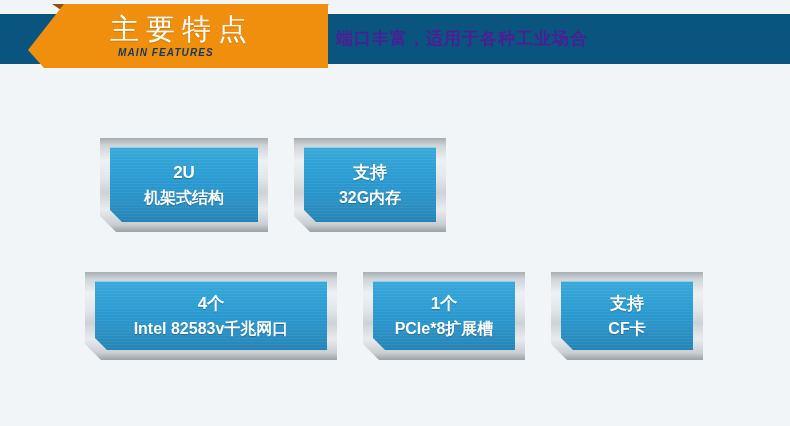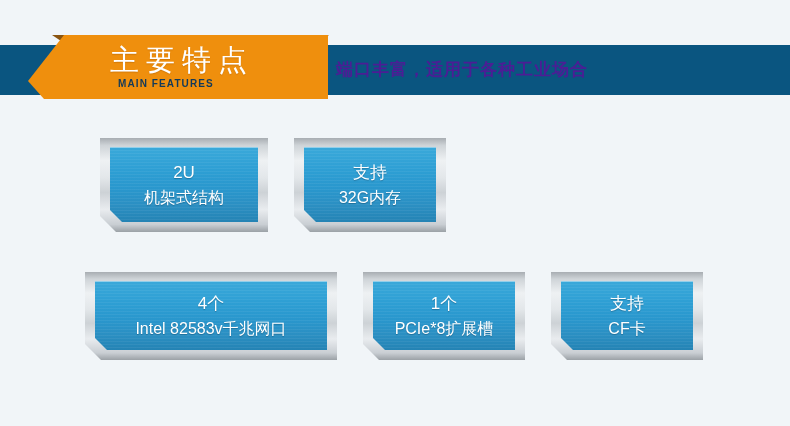--- a/index.html
+++ b/index.html
@@ -5,21 +5,21 @@
   * { margin:0; padding:0; box-sizing:border-box; }
   html, body {
     width:790px; height:426px;
     background:#f1f5f8;
     font-family:"Liberation Sans","DejaVu Sans",sans-serif;
     overflow:hidden;
   }
   #page { position:relative; width:790px; height:426px; background:#f1f5f8; }
 
   
-  .banner { position:absolute; left:0; top:0; width:790px; height:68px;margin-top:31px; }
+  .banner { position:absolute; left:0; top:0; width:790px; height:68px; }
 
   .banner-bar {
     position:absolute; left:0; top:14px; width:790px; height:50px;
     background:#0a5580;
   }
   
   .banner-ribbon {
     position:absolute; left:28px; top:4px; width:300px; height:64px;
     background:#ef8f0d;
     clip-path: polygon(36px 0, 100% 0, 100% 100%, 16px 100%, 0 46px);
@@ -36,21 +36,21 @@
   }
   .banner-title {
     position:absolute; left:110px; top:12px;
     color:#ffffff; font-size:29px; font-weight:400;
     letter-spacing:7px; line-height:34px;
     text-shadow:0 1px 1px rgba(120,60,0,.25);
     white-space:nowrap;
   }
   .banner-subtitle {
     position:absolute; left:118px; top:47px;
-    color:#123a5a; font-size:10px; font-weight:bold; 
+    color:#123a5a; font-size:10px; font-weight:bold; font-style:italic;
     letter-spacing:1.1px; line-height:12px; white-space:nowrap;
   }
   .banner-tagline {
     position:absolute; left:336px; top:26px;
     color:#4c1d95; font-size:17px; font-weight:bold;
     letter-spacing:1px; line-height:26px; white-space:nowrap;
   }
 
   
   .rows { position:absolute; left:0; top:0; width:790px; height:426px; }
@@ -86,21 +86,21 @@
   }
   
   .fbox-inner::before {
     content:""; position:absolute; inset:0;
     background:repeating-linear-gradient(
       180deg, rgba(255,255,255,.055) 0 1px, rgba(0,0,0,0) 1px 3px);
     pointer-events:none;
   }
   .fbox-line {
     position:relative; z-index:1;
-    color:#ffffff; font-weight:normal;
+    color:#ffffff; font-weight:bold;
     line-height:25px; white-space:nowrap;
     text-shadow:0 1px 1px rgba(10,60,90,.40);
   }
   .fbox-line-1 { font-size:17px; }
   .fbox-line-2 { font-size:16px; }
 
   
   .w-2u     { width:168px; }
   .w-mem    { width:152px; }
   .w-chip   { width:182px; }

